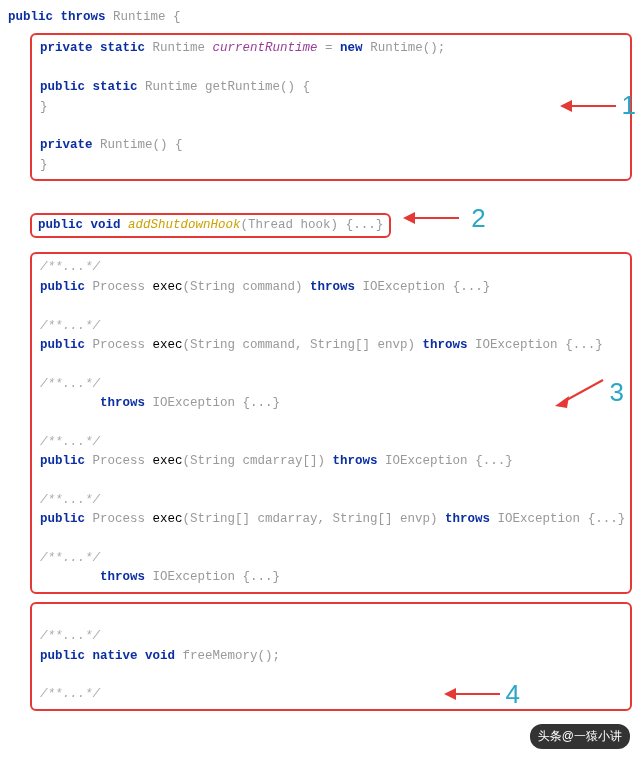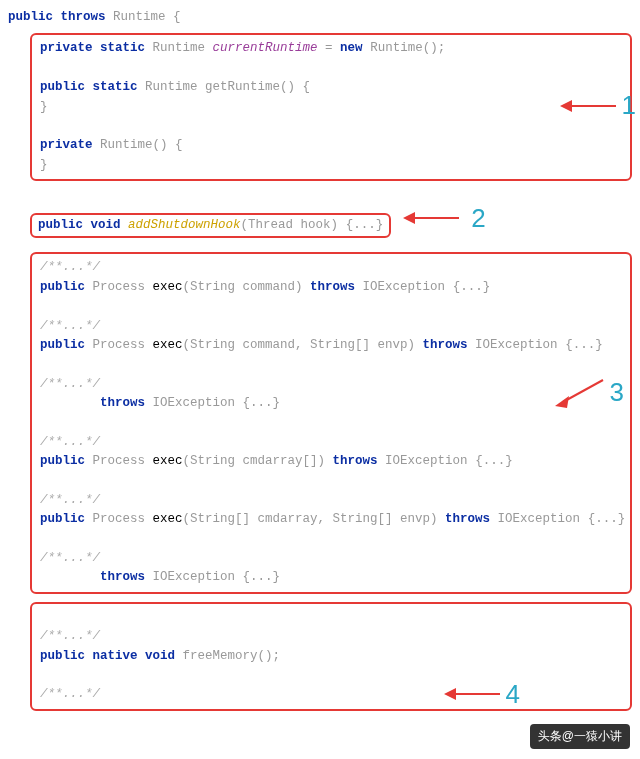--- a/index.html
+++ b/index.html
@@ -48,21 +48,21 @@
   .arrow svg { display: block; }
   .watermark {
     position: fixed;
     right: 10px;
     bottom: 10px;
     background: rgba(0,0,0,0.8);
     color: #fff;
     font-family: Arial, sans-serif;
     font-size: 12px;
     padding: 3px 8px;
-    border-radius: 4px;
+    border-radius: 12px;
   }
 </style>
 </head>
 <body>
 
 <div class="line"><span class="kw">public</span> <span class="kw">throws</span> Runtime {</div>
 
 <div class="box">
   <div class="line"><span class="kw">private</span> <span class="kw">static</span> Runtime <span class="var">currentRuntime</span> = <span class="kw">new</span> Runtime();</div>
   <div class="line"> </div>

